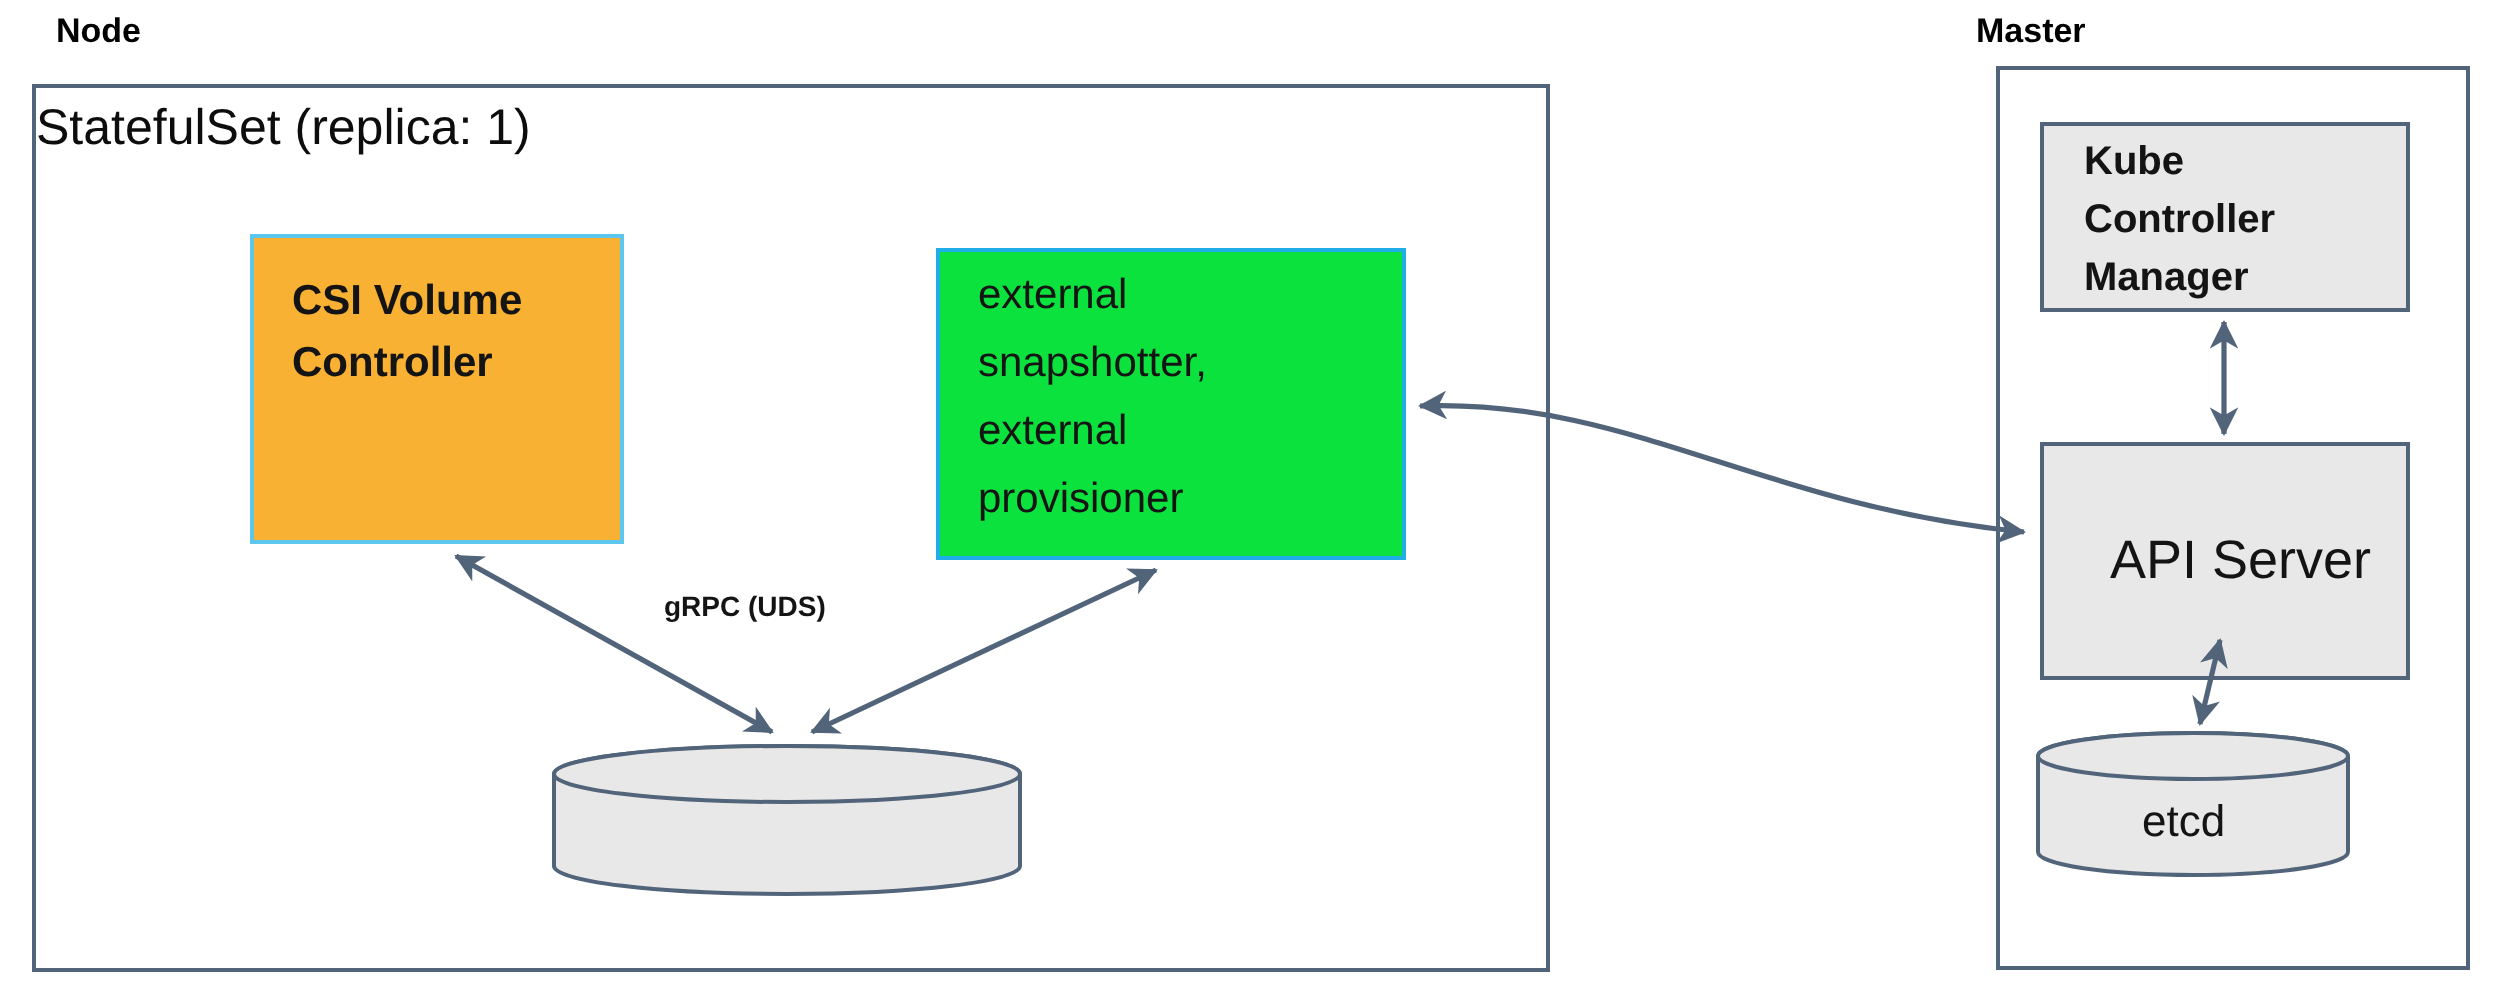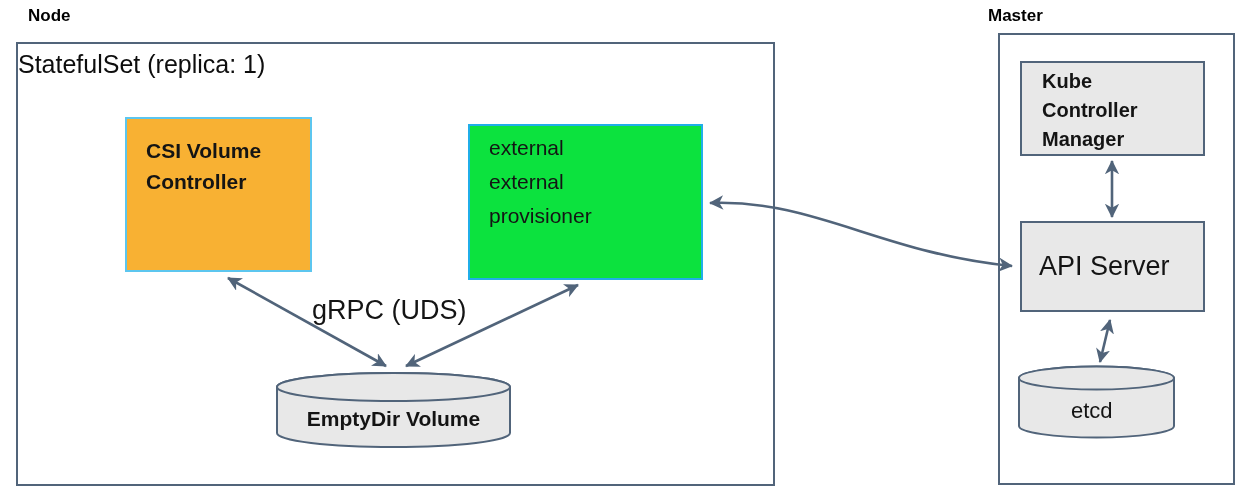--- a/index.html
+++ b/index.html
@@ -58,32 +58,32 @@
     padding: 5px 12px 0 19px;
   }
   #kcm-box {
     left: 1020px; top: 61px; width: 185px; height: 95px;
     background: #e8e8e8;
     border: 2px solid #51647a;
     font-size: 20px; font-weight: 600; line-height: 29px;
     padding: 4px 4px 0 20px;
   }
   #api-server-box {
-    left: 1020px; top: 221px; width: 185px; height: 91px;
+    left: 1020px; top: 221px; width: 185px; height: 119px;
     background: #e8e8e8;
     border: 2px solid #51647a;
     font-size: 27px; font-weight: 400;
     display: flex; align-items: center;
-    padding-left: 17px;
+    padding-left: 33px;
   }
   .ln { display: block; }
   #grpc-label {
     position: absolute;
-    left: 312px; top: 295px;
-    font-size: 27px; font-weight: 400;
+    left: 332px; top: 295px;
+    font-size: 14px; font-weight: 700;
     white-space: nowrap;
   }
   #emptydir-label {
     position: absolute;
     left: 277px; top: 407px; width: 233px;
     text-align: center;
     font-size: 21px; font-weight: 600;
     z-index: 3;
   }
   #etcd-label {
@@ -111,39 +111,39 @@
   <div class="outer-box" id="node-box"></div>
   <div id="statefulset-title">StatefulSet (replica: 1)</div>
 
   <div class="fill-box" id="csi-box">
     <span class="ln">CSI Volume</span>
     <span class="ln">Controller</span>
   </div>
 
   <div class="fill-box" id="sidecar-box">
     <span class="ln">external</span>
+    <span class="ln">snapshotter,</span>
     <span class="ln">external</span>
     <span class="ln">provisioner</span>
   </div>
 
   <div id="grpc-label">gRPC (UDS)</div>
 
   <div class="outer-box" id="master-box"></div>
 
   <div class="fill-box" id="kcm-box">
     <span class="ln">Kube</span>
     <span class="ln">Controller</span>
     <span class="ln">Manager</span>
   </div>
 
   <div class="fill-box" id="api-server-box">
     <span>API Server</span>
   </div>
 
-  <div id="emptydir-label">EmptyDir Volume</div>
   <div id="etcd-label">etcd</div>
 
   <svg id="arrow-layer" viewBox="0 0 1250 496" xmlns="http://www.w3.org/2000/svg">
     <defs>
       <marker id="ah" viewBox="0 0 10 10" refX="9.3" refY="5" markerWidth="5.5" markerHeight="5.5" orient="auto-start-reverse">
         <path d="M0,0 L10,5 L0,10 L2.8,5 Z" fill="#51647a"></path>
       </marker>
     </defs>
 
     <g>

